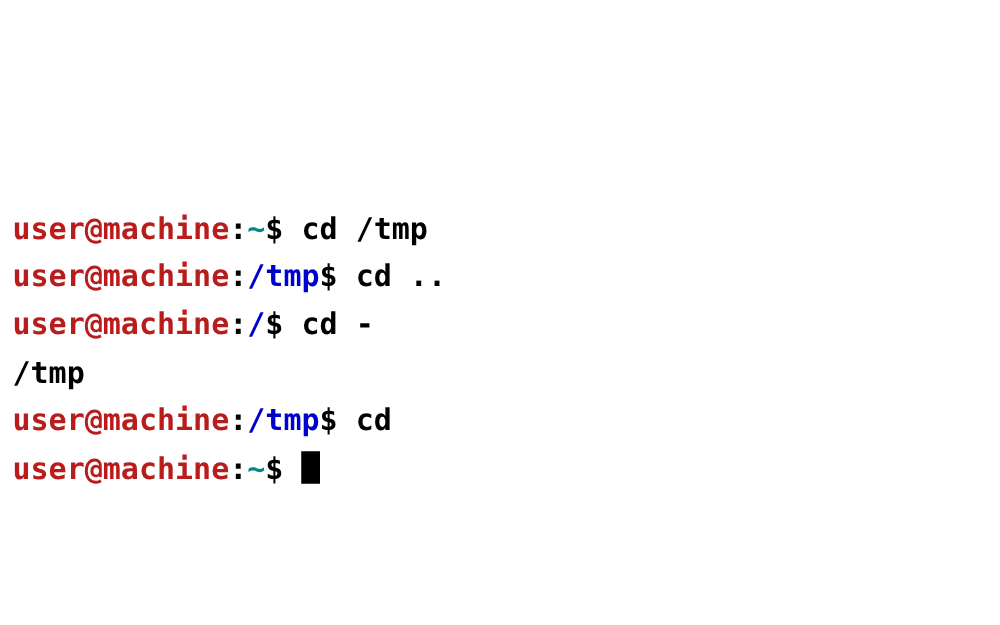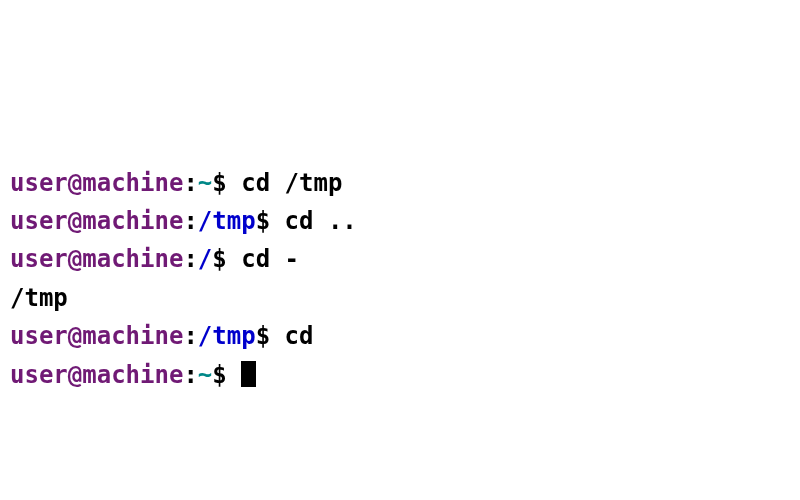--- a/index.html
+++ b/index.html
@@ -16,21 +16,21 @@
       font-weight: bold;
       line-height: 1.6;
       padding: 10px;
       white-space: pre;
       overflow: hidden;
     }
     .line {
       display: block;
     }
     .user-host {
-      color: #701a75;
+      color: #b91c1c;
     }
     .tilde {
       color: #008888;
     }
     .path {
       color: #0000cc;
     }
     .path-slash {
       color: #0000cc;
     }

